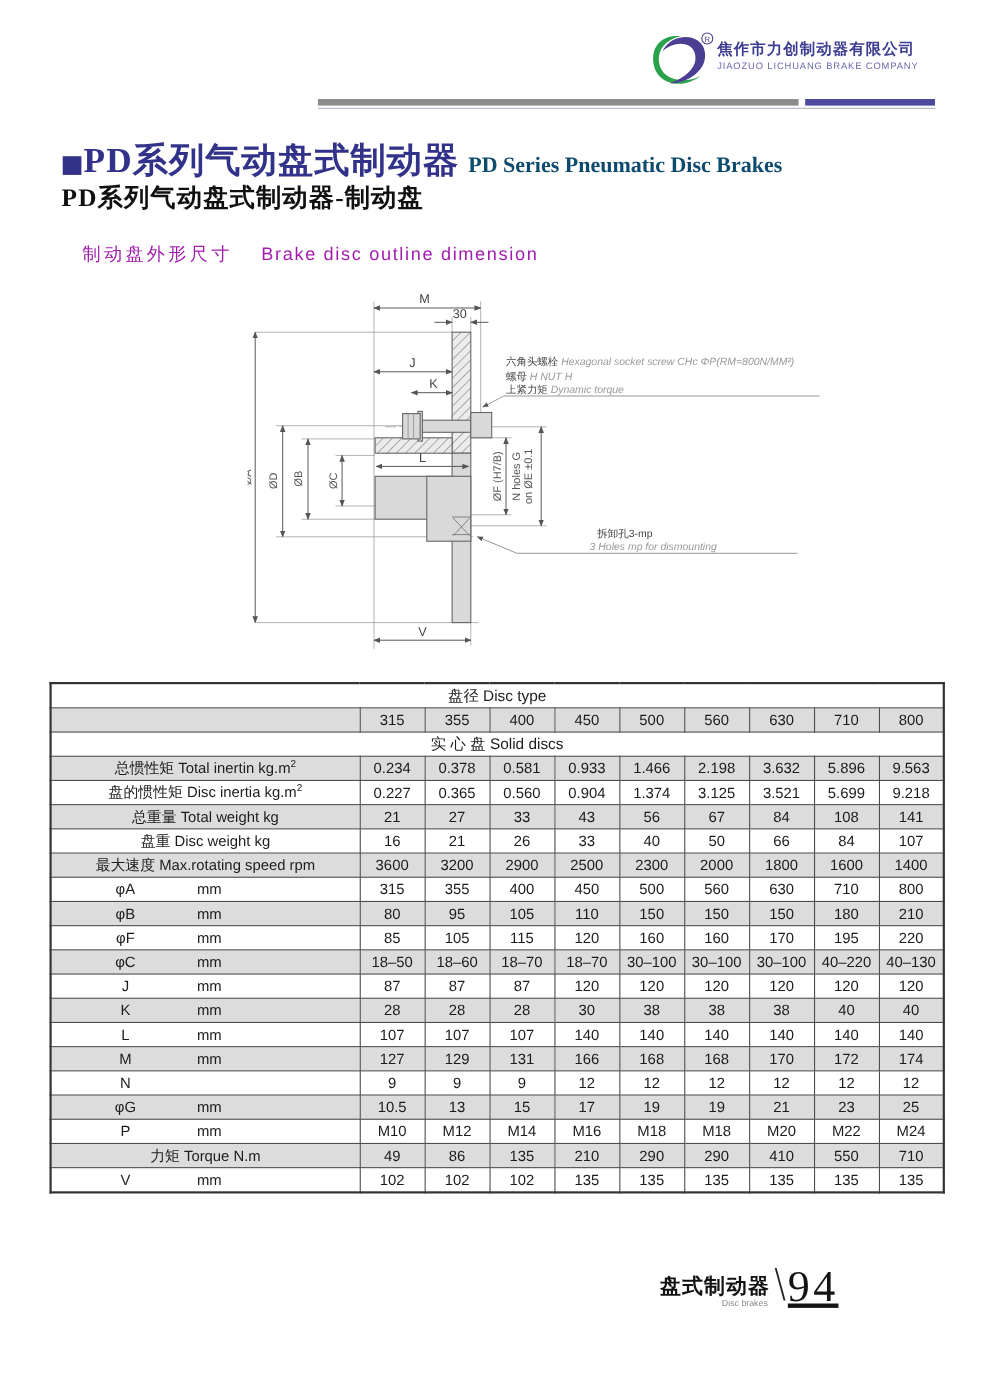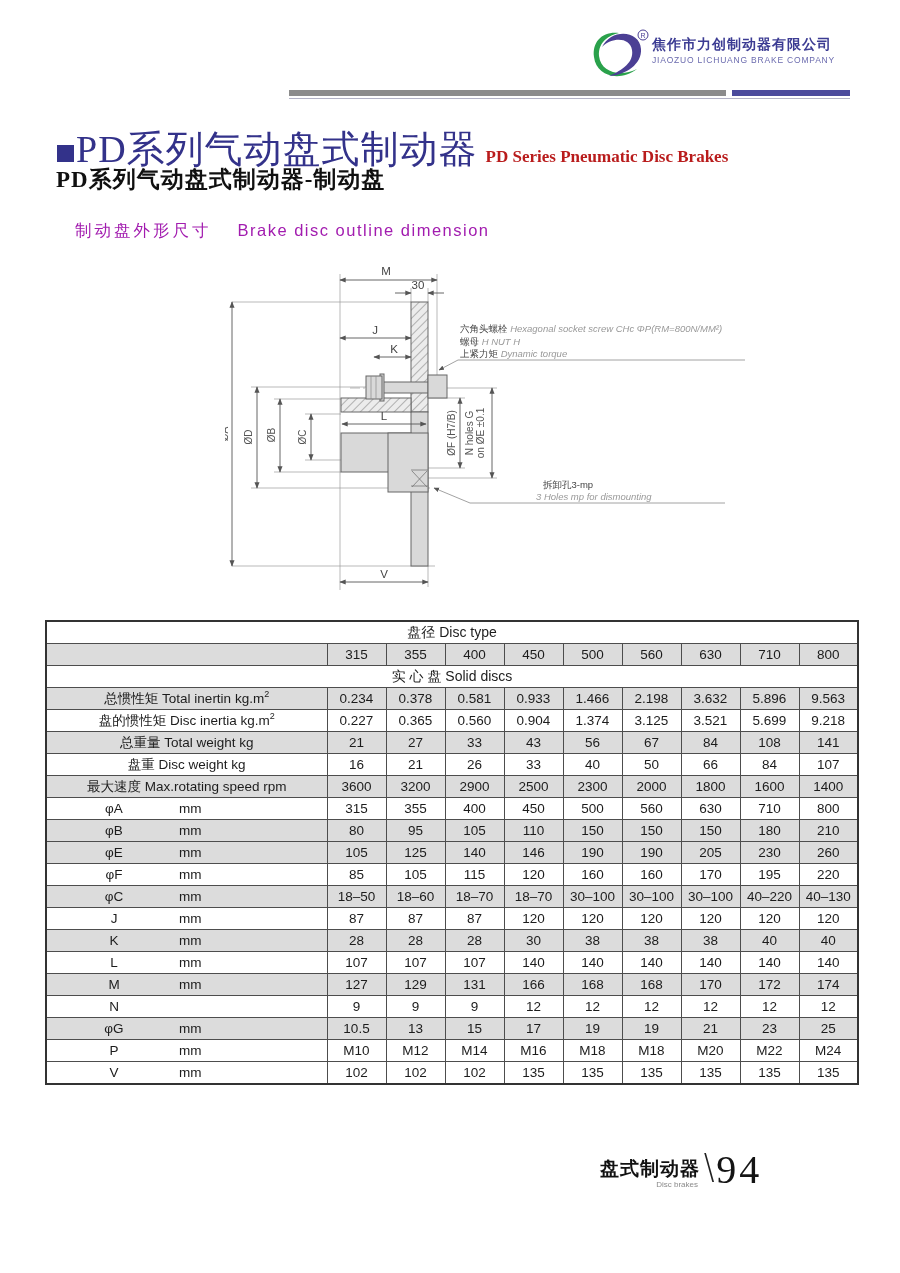--- a/index.html
+++ b/index.html
@@ -11,23 +11,23 @@
   .company-block{left:652px;top:36px;}
   .company-zh{font-size:14px;font-weight:bold;color:#3c3c93;letter-spacing:1px;}
   .company-en{font-size:8.5px;color:#6a6aae;letter-spacing:.8px;margin-top:1px;}
   .bar-gray{left:289px;top:90px;width:437px;height:6px;background:#8c8c8c;}
   .bar-purple{left:732px;top:90px;width:118px;height:6px;background:#4b4a9c;}
   .bar-underline{left:289px;top:98px;width:561px;height:1px;background:#b3b3c6;}
 
   
   .title1{left:57px;top:124px;display:flex;align-items:baseline;white-space:nowrap;}
   .title1 .sq{width:17px;height:17px;background:#33328a;align-self:center;margin-top:8px;}
-  .title1 .zh{font-size:38px;font-weight:normal;color:#33328a;
+  .title1 .zh{font-size:32px;font-weight:bold;color:#33328a;
               font-family:"Liberation Serif","DejaVu Serif",serif;letter-spacing:1px;margin-left:2px;}
-  .title1 .en{font-size:17px;font-weight:bold;color:#b91c1c;
+  .title1 .en{font-size:20px;font-weight:bold;color:#0c4a6e;
               font-family:"Liberation Serif","DejaVu Serif",serif;margin-left:8px;}
   .title2{left:56px;top:164px;font-size:23px;font-weight:bold;color:#101010;
           font-family:"Liberation Serif","DejaVu Serif",serif;letter-spacing:1px;}
   .section-heading{left:75px;top:220px;font-size:16.5px;color:#a21caf;white-space:nowrap;}
   .section-heading .zh{letter-spacing:3px;}
   .section-heading .en{margin-left:26px;letter-spacing:1.5px;}
 
   
   .drawing{left:225px;top:258px;width:590px;height:352px;}
   svg text{font-family:"Liberation Sans","DejaVu Sans",sans-serif;}
@@ -51,21 +51,21 @@
   sup{font-size:9px;}
 
   
   .footer{left:600px;top:1146px;width:270px;display:flex;align-items:flex-start;}
   .footer .zh-wrap{text-align:right;margin-top:10px;}
   .footer .zh{font-size:19px;font-weight:bold;color:#111;letter-spacing:1px;}
   .footer .en{font-size:8px;color:#8a8a8a;margin-top:-2px;margin-right:2px;}
   .footer .slash{font-size:44px;font-weight:200;color:#222;line-height:44px;margin:0 1px 0 3px;
                  font-family:"Liberation Serif","DejaVu Serif",serif;transform:scaleX(.8);}
   .footer .page{font-size:40px;color:#141414;font-family:"Liberation Serif","DejaVu Serif",serif;
-                letter-spacing:3px;line-height:48px;}
+                letter-spacing:3px;line-height:48px;text-decoration:underline;}
 </style>
 </head>
 <body>
 
 <svg class="abs" style="left:585px;top:24px;" width="66" height="62" viewBox="0 0 66 62">
   <path d="M34,9 C18,7 7,17 9,33 C11,51 33,59 52,45 C36,53 16,49 14,32 C13,18 24,11 34,9 Z" fill="#2aa14b"></path>
   <path d="M17,23 C26,4 55,6 56,25 C57,40 41,51 24,52 C38,46 49,38 47,26 C45,13 27,13 17,23 Z" fill="#4b3f94"></path>
   <circle cx="58" cy="11" r="5" fill="none" stroke="#4b3f94" stroke-width="1"></circle>
   <text x="58" y="14" text-anchor="middle" style="font-size:7px;fill:#4b3f94">R</text>
 </svg>
@@ -305,37 +305,20 @@
           <td>80</td>
           <td>95</td>
           <td>105</td>
           <td>110</td>
           <td>150</td>
           <td>150</td>
           <td>150</td>
           <td>180</td>
           <td>210</td>
         </tr>
-        <tr class="shaded">
-          <td class="lblcell">
-            <div class="dimlbl">
-              <span class="sym">φE</span>
-              <span class="unit">mm</span>
-            </div>
-          </td>
-          <td>105</td>
-          <td>125</td>
-          <td>140</td>
-          <td>146</td>
-          <td>190</td>
-          <td>190</td>
-          <td>205</td>
-          <td>230</td>
-          <td>260</td>
-        </tr>
         <tr>
           <td class="lblcell">
             <div class="dimlbl">
               <span class="sym">φF</span>
               <span class="unit">mm</span>
             </div>
           </td>
           <td>85</td>
           <td>105</td>
           <td>115</td>
@@ -475,20 +458,32 @@
           <td>M10</td>
           <td>M12</td>
           <td>M14</td>
           <td>M16</td>
           <td>M18</td>
           <td>M18</td>
           <td>M20</td>
           <td>M22</td>
           <td>M24</td>
         </tr>
+        <tr class="shaded">
+          <td class="lblcell">力矩  Torque  N.m</td>
+          <td>49</td>
+          <td>86</td>
+          <td>135</td>
+          <td>210</td>
+          <td>290</td>
+          <td>290</td>
+          <td>410</td>
+          <td>550</td>
+          <td>710</td>
+        </tr>
         <tr>
           <td class="lblcell">
             <div class="dimlbl">
               <span class="sym">V</span>
               <span class="unit">mm</span>
             </div>
           </td>
           <td>102</td>
           <td>102</td>
           <td>102</td>

